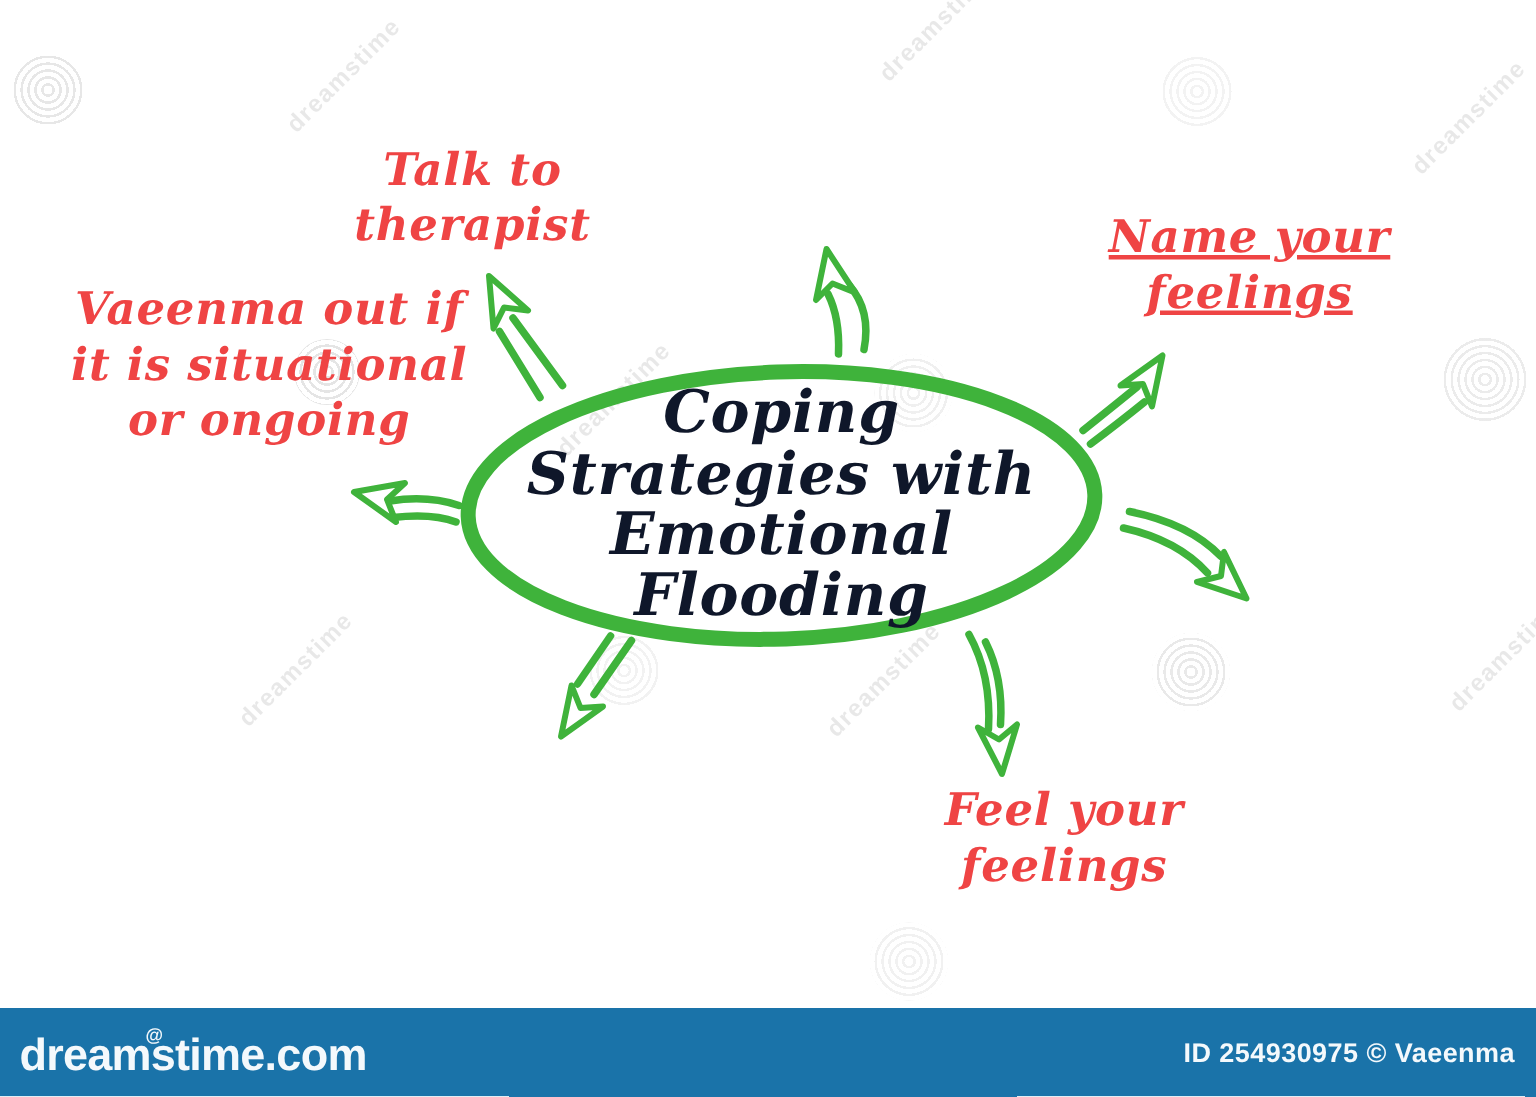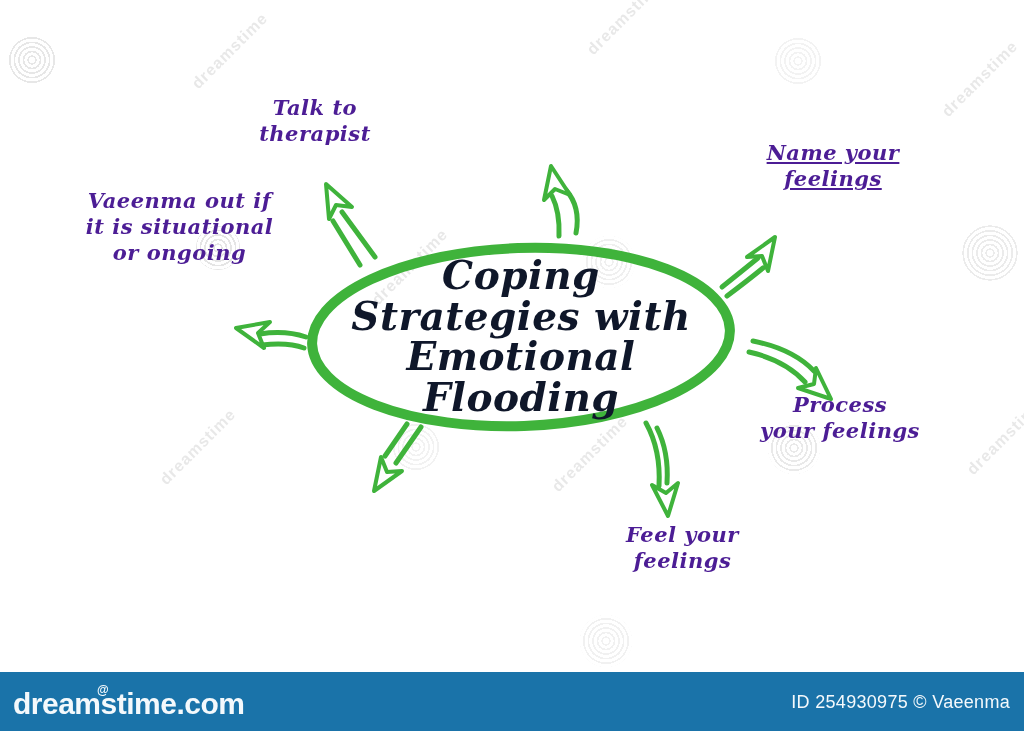--- a/index.html
+++ b/index.html
@@ -15,50 +15,50 @@
   }
   .wm-text{
     position:absolute;transform:rotate(-45deg);transform-origin:center;
     font-family:"Liberation Sans",sans-serif;font-weight:bold;font-size:16px;
     color:rgba(125,125,125,.18);letter-spacing:1px;pointer-events:none;white-space:nowrap;
   }
   
   .art{position:absolute;left:0;top:0;}
   
   .label{
-    position:absolute;font-style:italic;font-weight:bold;font-size:21px;
-    line-height:1.24;color:#4c1d95;text-align:center;white-space:pre-line;
+    position:absolute;font-style:italic;font-weight:bold;font-size:30px;
+    line-height:1.24;color:#ef4444;text-align:center;white-space:pre-line;
     letter-spacing:.5px;
   }
   .label-talk   {left:200px;top:95px;width:230px;}
   .label-educate{left:437px;top:80px;width:200px;}
   .label-name   {left:708px;top:140px;width:250px;text-decoration:underline;}
   .label-figure {left:22px;top:188px;width:315px;}
   .label-process{left:695px;top:392px;width:290px;}
   .label-create {left:185px;top:502px;width:330px;}
-  .label-feel   {left:565px;top:522px;width:235px;}
+  .label-feel   {left:592px;top:522px;width:235px;}
   .center-title{
     position:absolute;left:321px;top:255px;width:400px;
     font-style:italic;font-weight:bold;font-size:39px;line-height:1.04;
     color:#0f172a;text-align:center;white-space:pre-line;letter-spacing:.5px;
   }
   
   .wm-bar{
     position:absolute;left:0;top:672px;width:1024px;height:59px;
     background:#1a73a9;font-family:"Liberation Sans",sans-serif;color:#f4f9fc;
   }
   .wm-logo{
     position:absolute;left:13px;top:15px;font-size:30px;font-weight:bold;
     letter-spacing:-.5px;
   }
   .wm-logo-spiral{
     position:absolute;left:97px;top:11px;font-size:12px;font-weight:bold;
   }
   .wm-id{
-    position:absolute;right:14px;top:20px;font-size:18px;font-weight:normal;
+    position:absolute;right:14px;top:20px;font-size:18px;font-weight:bold;
     letter-spacing:.3px;
   }
 </style>
 </head>
 <body>
 
 <div class="stage">
 
   <div class="wm-spiral" style="left:8px;top:36px;width:48px;height:48px;opacity:.55"></div>
   <div class="wm-spiral" style="left:773px;top:36px;width:50px;height:50px;opacity:.28"></div>
@@ -131,22 +131,20 @@
 Emotional
 Flooding</div>
 
   <div class="label label-talk">Talk to
 therapist</div>
   <div class="label label-name">Name your
 feelings</div>
   <div class="label label-figure">Vaeenma out if
 it is situational
 or ongoing</div>
-  <div class="label label-process">Process
-your feelings</div>
   <div class="label label-feel">Feel your
 feelings</div>
 
   <div class="wm-bar">
     <div class="wm-logo">dreamstime.com</div>
     <div class="wm-logo-spiral">@</div>
     <div class="wm-id">ID 254930975 © Vaeenma</div>
   </div>
 
 </div>

